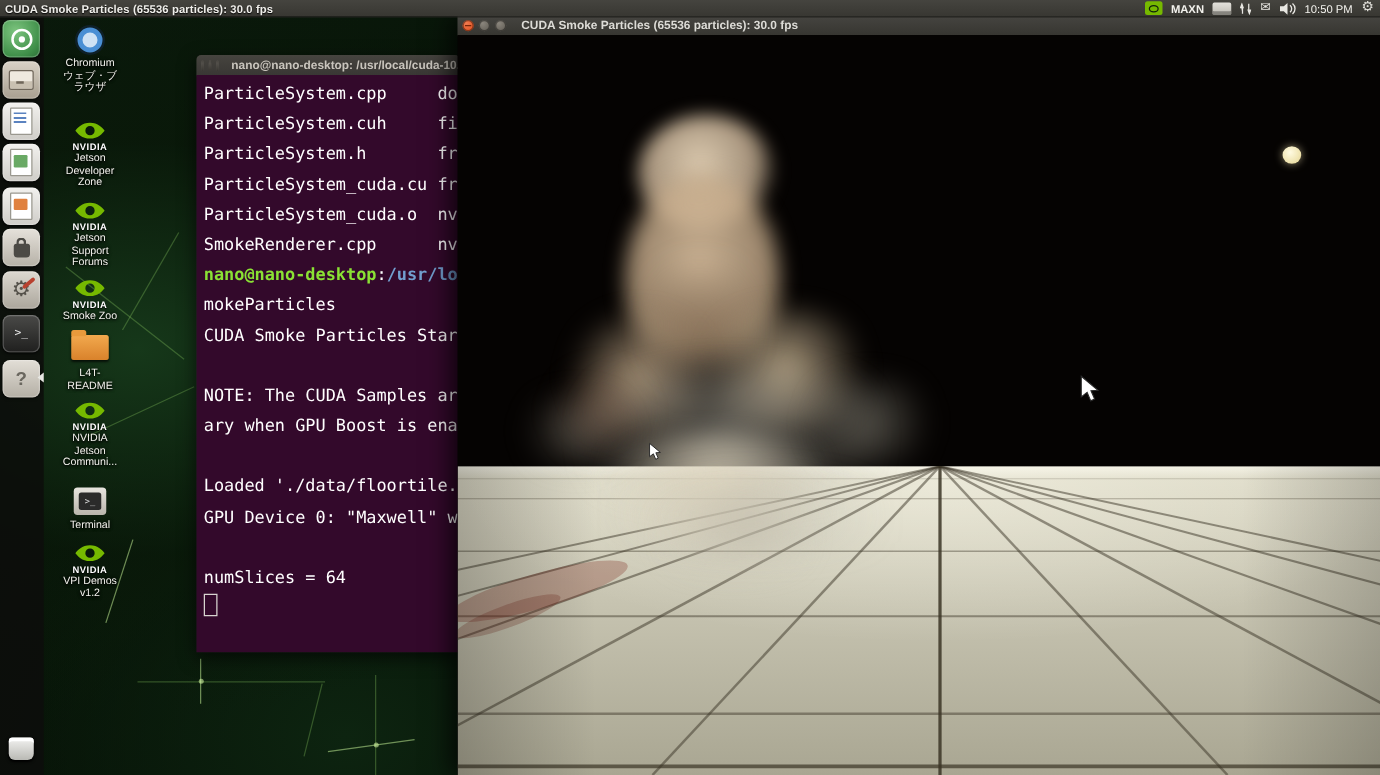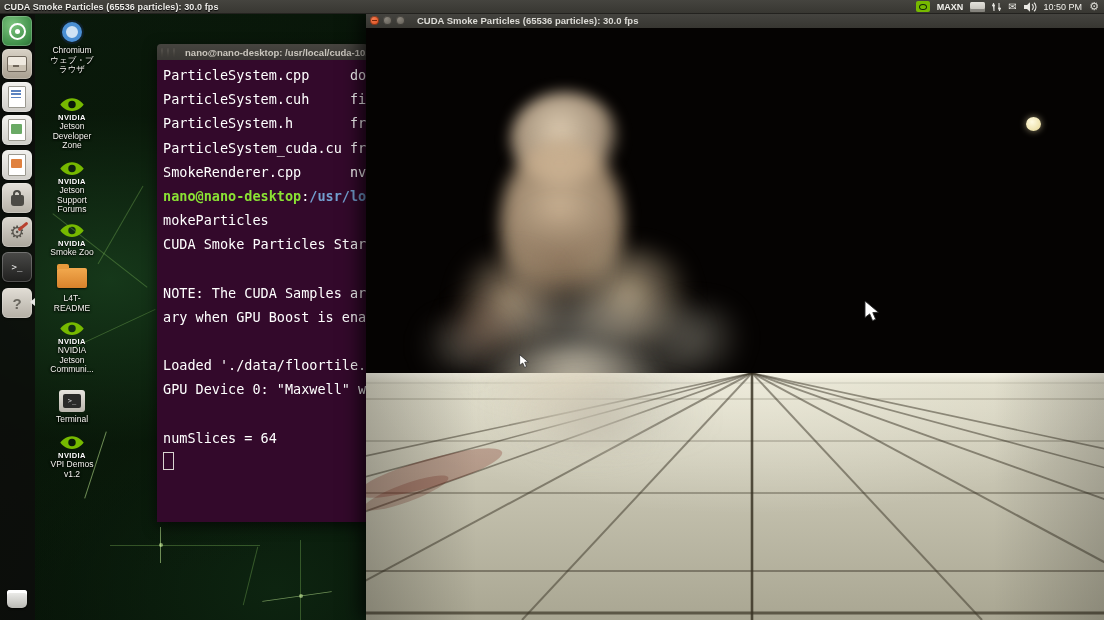--- a/index.html
+++ b/index.html
@@ -242,20 +242,21 @@
     <div class="wbtn"></div>
     <div class="wbtn"></div>
     <div class="wbtn"></div>
     <div class="term-title">nano@nano-desktop: /usr/local/cuda-10.</div>
   </div>
   <div class="term-body">
     <div class="trow">ParticleSystem.cpp     do</div>
     <div class="trow">ParticleSystem.cuh     fi</div>
     <div class="trow">ParticleSystem.h       fr</div>
     <div class="trow">ParticleSystem_cuda.cu fr</div>
+    <div class="trow">ParticleSystem_cuda.o  nv</div>
     <div class="trow">SmokeRenderer.cpp      nv</div>
     <div class="trow"><span class="tg">nano@nano-desktop</span><span>:</span><span class="tb">/usr/loc</span></div>
     <div class="trow">mokeParticles</div>
     <div class="trow">CUDA Smoke Particles Start</div>
     <div class="trow"></div>
     <div class="trow">NOTE: The CUDA Samples are</div>
     <div class="trow">ary when GPU Boost is enab</div>
     <div class="trow"></div>
     <div class="trow">Loaded './data/floortile.p</div>
     <div class="trow">GPU Device 0: "Maxwell" wi</div>

